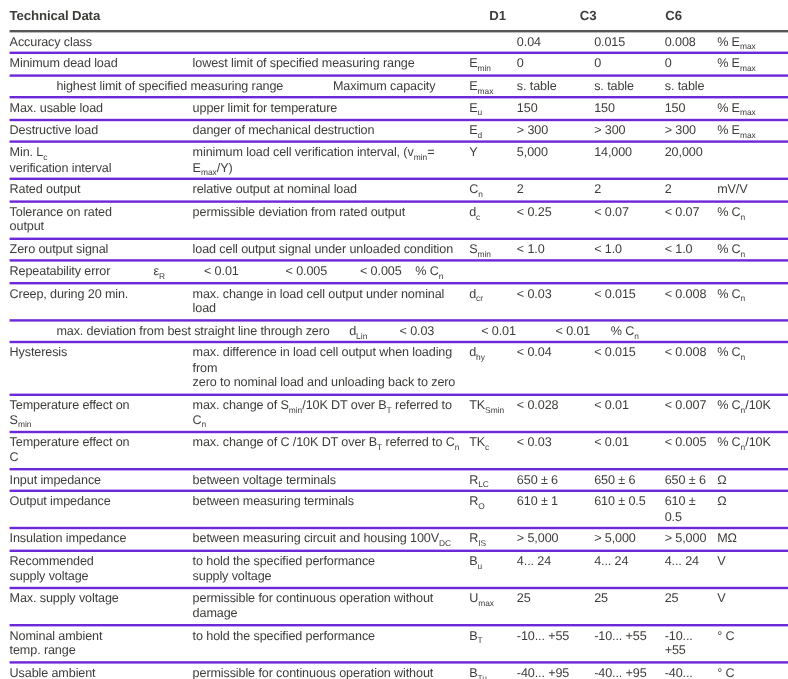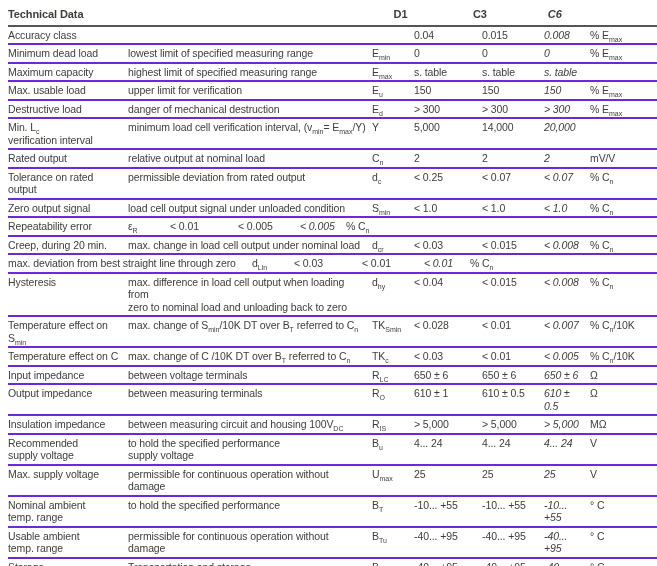--- a/index.html
+++ b/index.html
@@ -17,25 +17,25 @@
   }
   .row.header{border-bottom:2px solid #565656;padding:3px 0 4px 0;gap:28px;}
   .rows .row:last-child{border-bottom:none;}
   .cell{
     white-space:pre-line;
     font-size:10.5px;line-height:12.5px;
     padding-right:5px;box-sizing:border-box;
     letter-spacing:-0.1px;
   }
   .c-label{width:120px;}
-  .c-desc{width:244px;}
+  .c-desc{width:244px;margin-left:39px;}
   .c-sym{width:42px;padding-right:2px;}
   .c-d1{width:68px;}
   .c-c3{width:62px;}
-  .c-c6{width:46px;font-style:italic;}
+  .c-c6{width:46px;}
   .c-unit{width:64px;padding-right:0;}
   .row.header .cell{font-weight:bold;font-size:11px;}
   sub{font-size:7px;line-height:0;letter-spacing:0;}
 </style>
 </head>
 <body>
 
 <div class="page">
   <div class="table">
 
@@ -62,31 +62,31 @@
         <div class="row">
           <div class="cell c-label">Minimum dead load</div>
           <div class="cell c-desc">lowest limit of specified measuring range</div>
           <div class="cell c-sym">E<sub>min</sub></div>
           <div class="cell c-d1">0</div>
           <div class="cell c-c3">0</div>
           <div class="cell c-c6">0</div>
           <div class="cell c-unit">% E<sub>max</sub></div>
         </div>
         <div class="row">
+          <div class="cell c-desc">highest limit of specified measuring range</div>
           <div class="cell c-label">Maximum capacity</div>
-          <div class="cell c-desc">highest limit of specified measuring range</div>
           <div class="cell c-sym">E<sub>max</sub></div>
           <div class="cell c-d1">s. table</div>
           <div class="cell c-c3">s. table</div>
           <div class="cell c-c6">s. table</div>
           <div class="cell c-unit"></div>
         </div>
         <div class="row">
           <div class="cell c-label">Max. usable load</div>
-          <div class="cell c-desc">upper limit for verification</div>
+          <div class="cell c-desc">upper limit for temperature</div>
           <div class="cell c-sym">E<sub>u</sub></div>
           <div class="cell c-d1">150</div>
           <div class="cell c-c3">150</div>
           <div class="cell c-c6">150</div>
           <div class="cell c-unit">% E<sub>max</sub></div>
         </div>
         <div class="row">
           <div class="cell c-label">Destructive load</div>
           <div class="cell c-desc">danger of mechanical destruction</div>
           <div class="cell c-sym">E<sub>d</sub></div>

